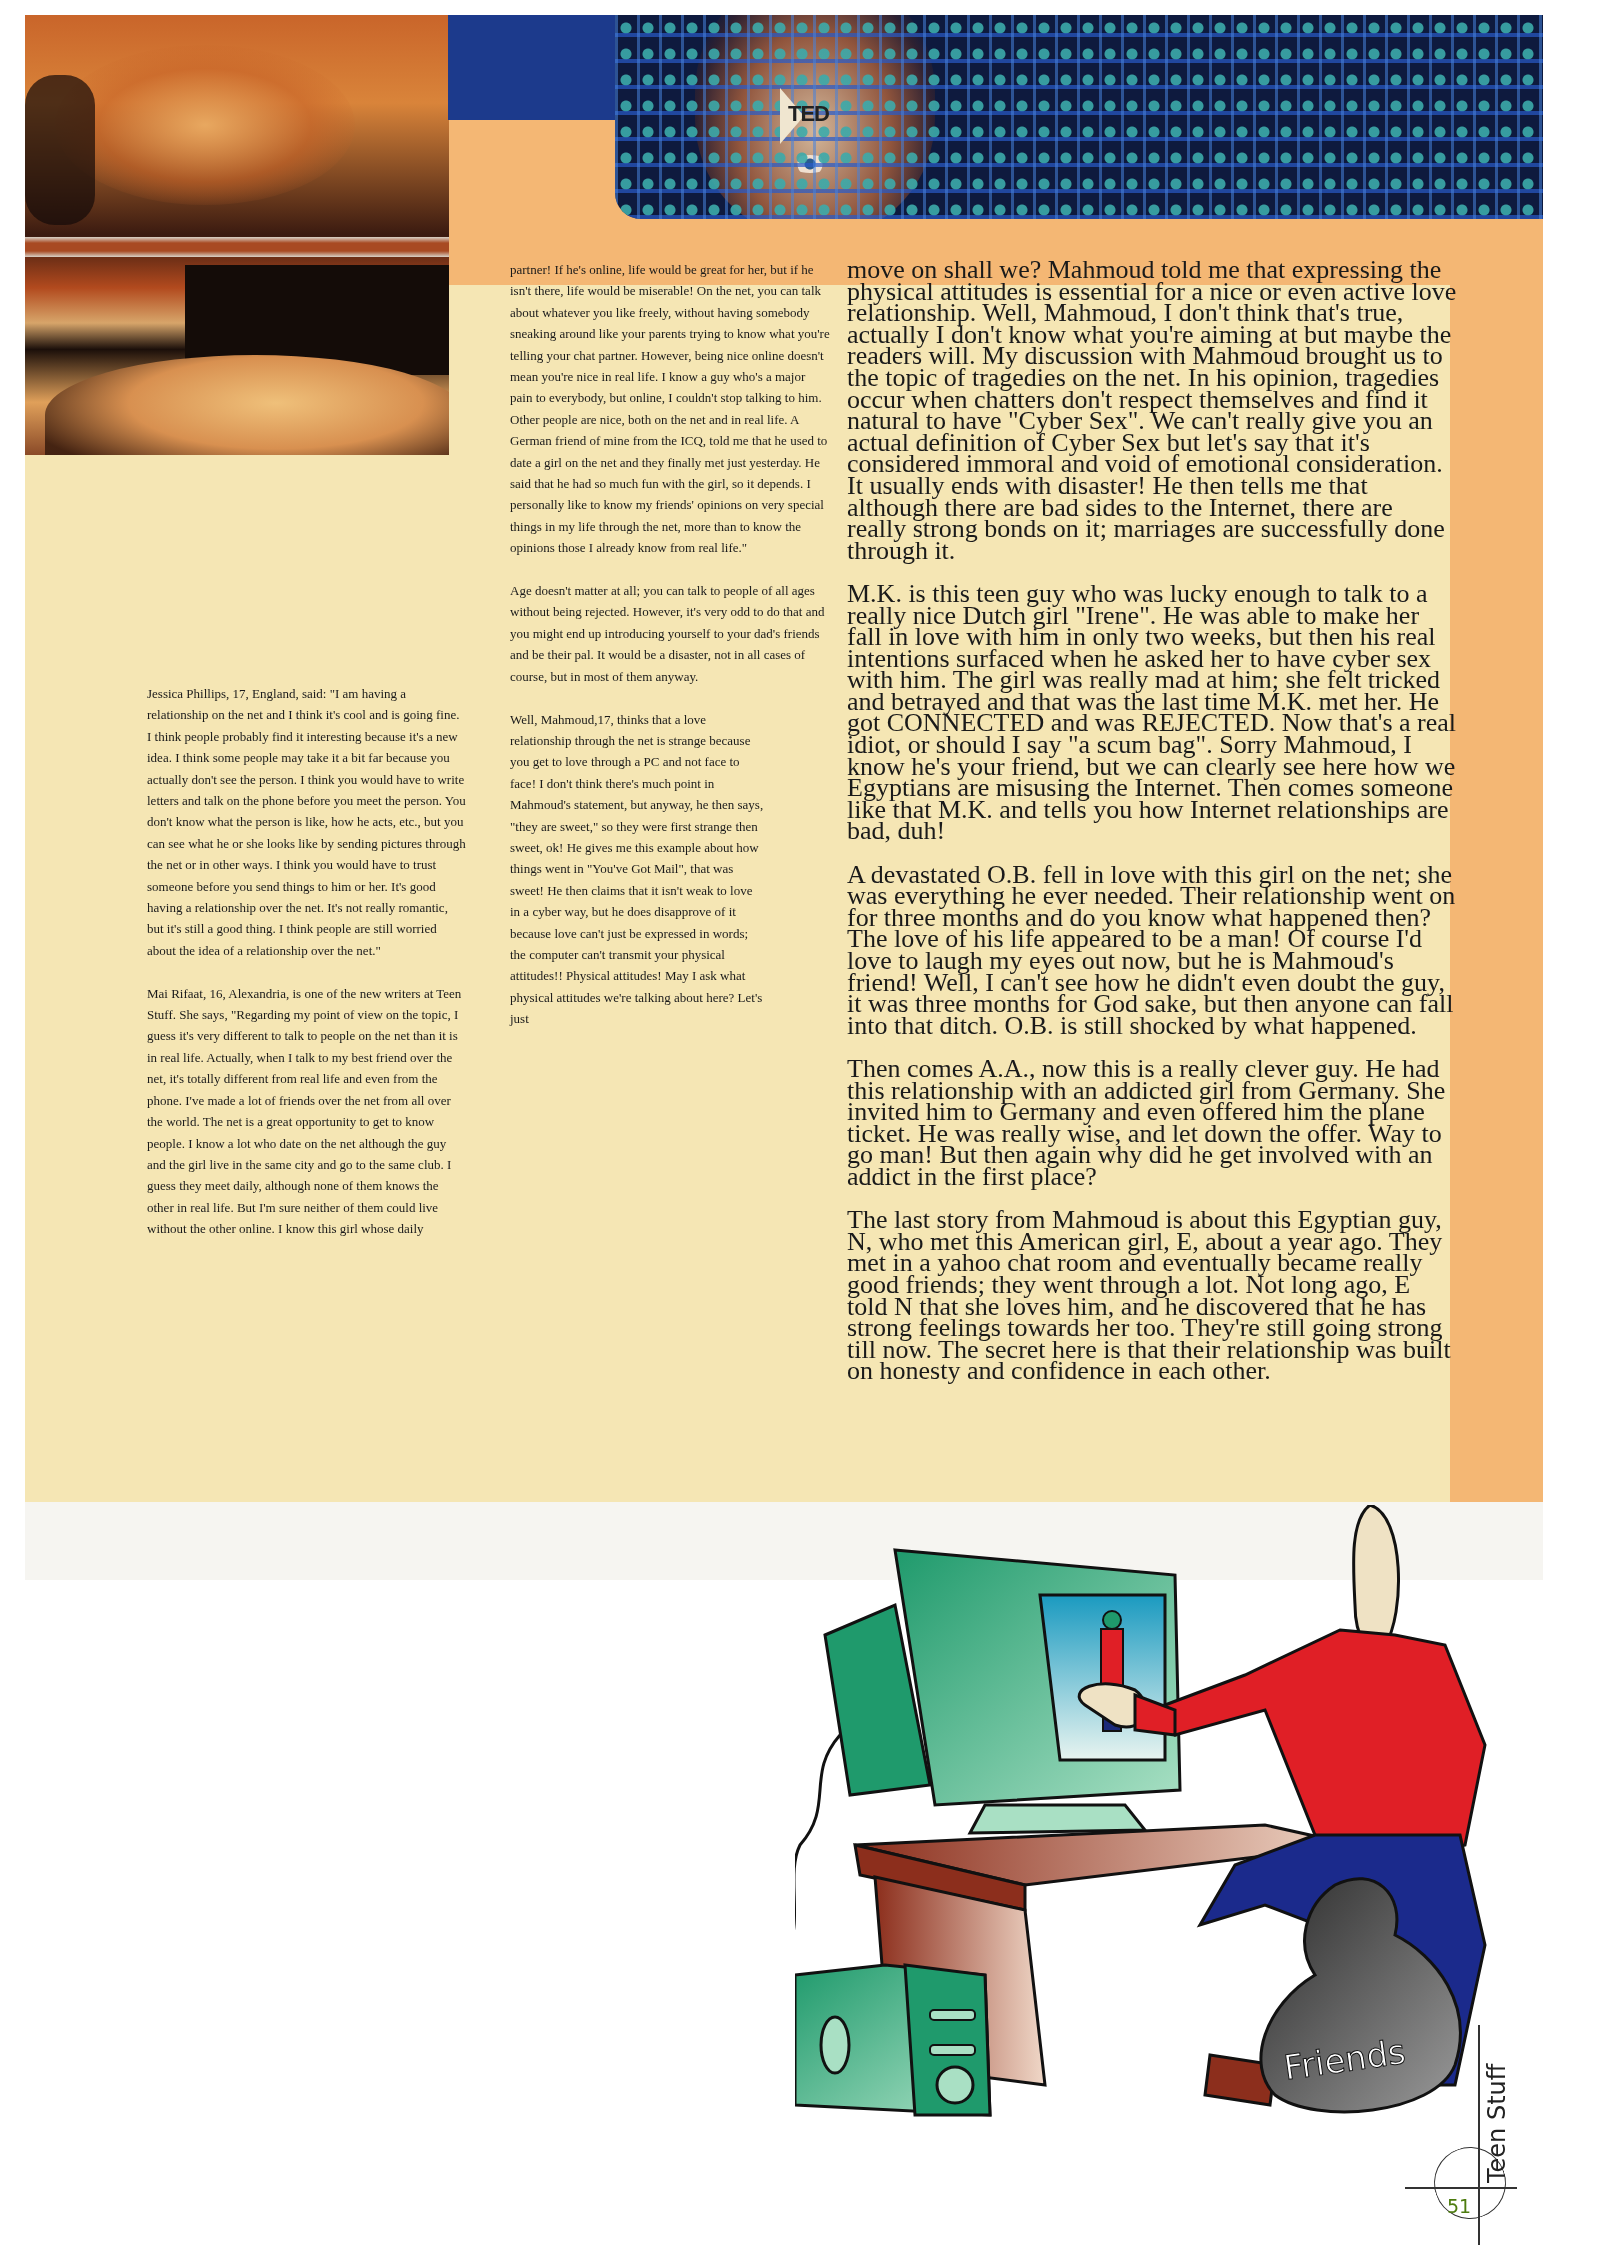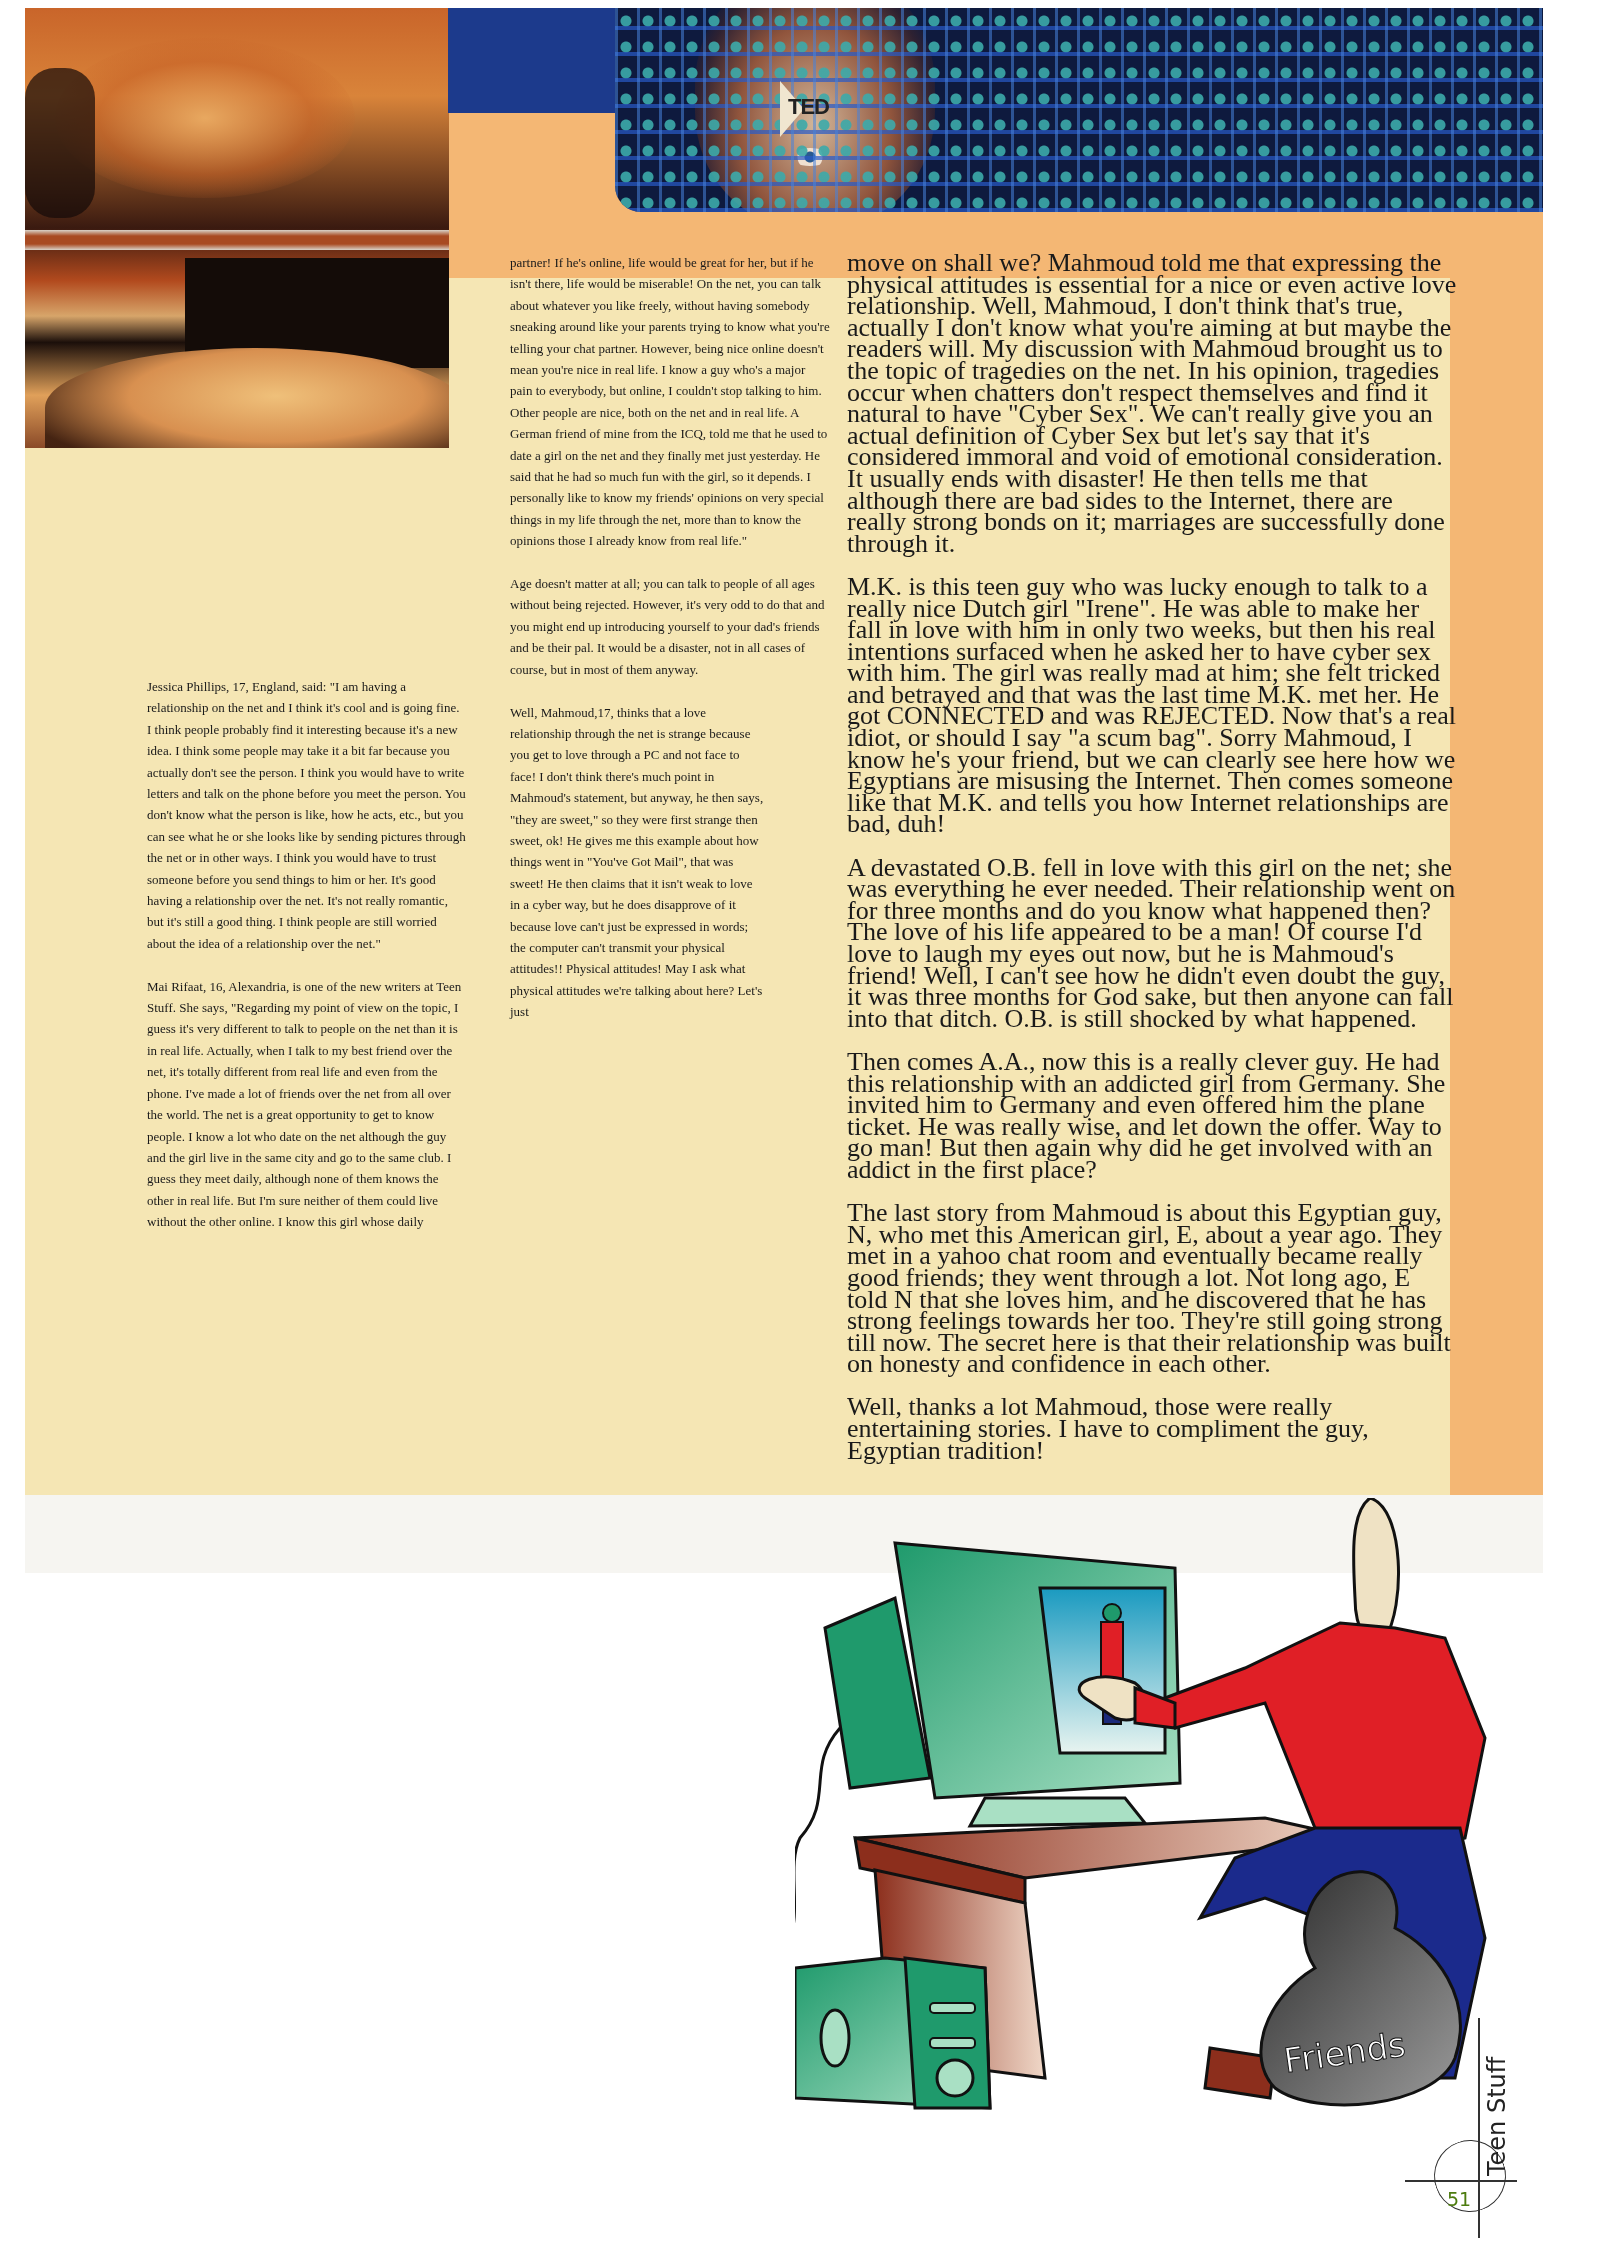--- a/index.html
+++ b/index.html
@@ -1,19 +1,19 @@
 <!DOCTYPE html>
 <html><head>
 <meta charset="utf-8">
 <style>
   * { box-sizing: border-box; margin: 0; padding: 0; }
   html, body { width: 1600px; height: 2264px; background: #ffffff; overflow: hidden; }
   body { position: relative; font-family: "Liberation Serif", "DejaVu Serif", serif; color: #1a1a1a; }
 
-  .page { position: absolute; left: 25px; top: 8px; width: 1518px; height: 1565px; background: #f6f5f1; }
+  .page { position: absolute; left: 25px; top: 15px; width: 1518px; height: 1565px; background: #f6f5f1; }
 
   
   .orange-band { position: absolute; left: 148px; top: 0; width: 1370px; height: 1487px; background: #f4b774; }
   
   .beige-panel { position: absolute; left: 0; top: 0; width: 1425px; height: 1487px; background: #f5e6b4; }
   .beige-cut-top { position: absolute; left: 423px; top: 0; width: 1095px; height: 270px; background: #f4b774; }
   .orange-right { position: absolute; left: 1425px; top: 270px; width: 93px; height: 1217px; background: #f4b774; }
 
   
   .photo-left { position: absolute; left: 0; top: 0; width: 424px; height: 440px; overflow: hidden;
@@ -96,21 +96,20 @@
     <p>Age doesn't matter at all; you can talk to people of all ages without being rejected. However, it's very odd to do that and you might end up introducing yourself to your dad's friends and be their pal. It would be a disaster, not in all cases of course, but in most of them anyway.</p>
     <p style="width:255px">Well, Mahmoud,17, thinks that a love relationship through the net is strange because you get to love through a PC and not face to face! I don't think there's much point in Mahmoud's statement, but anyway, he then says, "they are sweet," so they were first strange then sweet, ok! He gives me this example about how things went in "You've Got Mail", that was sweet! He then claims that it isn't weak to love in a cyber way, but he does disapprove of it because love can't just be expressed in words; the computer can't transmit your physical attitudes!! Physical attitudes! May I ask what physical attitudes we're talking about here? Let's just</p>
   </div>
 
   <div class="col col3">
     <p>move on shall we? Mahmoud told me that expressing the physical attitudes is essential for a nice or even active love relationship. Well, Mahmoud, I don't think that's true, actually I don't know what you're aiming at but maybe the readers will. My discussion with Mahmoud brought us to the topic of tragedies on the net. In his opinion, tragedies occur when chatters don't respect themselves and find it natural to have "Cyber Sex". We can't really give you an actual definition of Cyber Sex but let's say that it's considered immoral and void of emotional consideration. It usually ends with disaster! He then tells me that although there are bad sides to the Internet, there are really strong bonds on it; marriages are successfully done through it.</p>
     <p>M.K. is this teen guy who was lucky enough to talk to a really nice Dutch girl "Irene". He was able to make her fall in love with him in only two weeks, but then his real intentions surfaced when he asked her to have cyber sex with him. The girl was really mad at him; she felt tricked and betrayed and that was the last time M.K. met her. He got CONNECTED and was REJECTED. Now that's a real idiot, or should I say "a scum bag". Sorry Mahmoud, I know he's your friend, but we can clearly see here how we Egyptians are misusing the Internet. Then comes someone like that M.K. and tells you how Internet relationships are bad, duh!</p>
     <p>A devastated O.B. fell in love with this girl on the net; she was everything he ever needed. Their relationship went on for three months and do you know what happened then? The love of his life appeared to be a man! Of course I'd love to laugh my eyes out now, but he is Mahmoud's friend! Well, I can't see how he didn't even doubt the guy, it was three months for God sake, but then anyone can fall into that ditch. O.B. is still shocked by what happened.</p>
     <p>Then comes A.A., now this is a really clever guy. He had this relationship with an addicted girl from Germany. She invited him to Germany and even offered him the plane ticket. He was really wise, and let down the offer. Way to go man! But then again why did he get involved with an addict in the first place?</p>
     <p>The last story from Mahmoud is about this Egyptian guy, N, who met this American girl, E, about a year ago. They met in a yahoo chat room and eventually became really good friends; they went through a lot. Not long ago, E told N that she loves him, and he discovered that he has strong feelings towards her too. They're still going strong till now. The secret here is that their relationship was built on honesty and confidence in each other.</p>
-    <p>Well, thanks a lot Mahmoud, those were really entertaining stories. I have to compliment the guy, Egyptian tradition!</p>
   </div>
 
   <svg class="illustration" viewBox="0 0 700 620">
     <defs>
       <linearGradient id="gGreen" x1="0" y1="0" x2="1" y2="1">
         <stop offset="0" stop-color="#1f9a6c"></stop>
           <stop offset="1" stop-color="#a9e0c4"></stop>
       </linearGradient>
       <linearGradient id="gDesk" x1="0" y1="0" x2="1" y2="0">
         <stop offset="0" stop-color="#8c2e1c"></stop>

